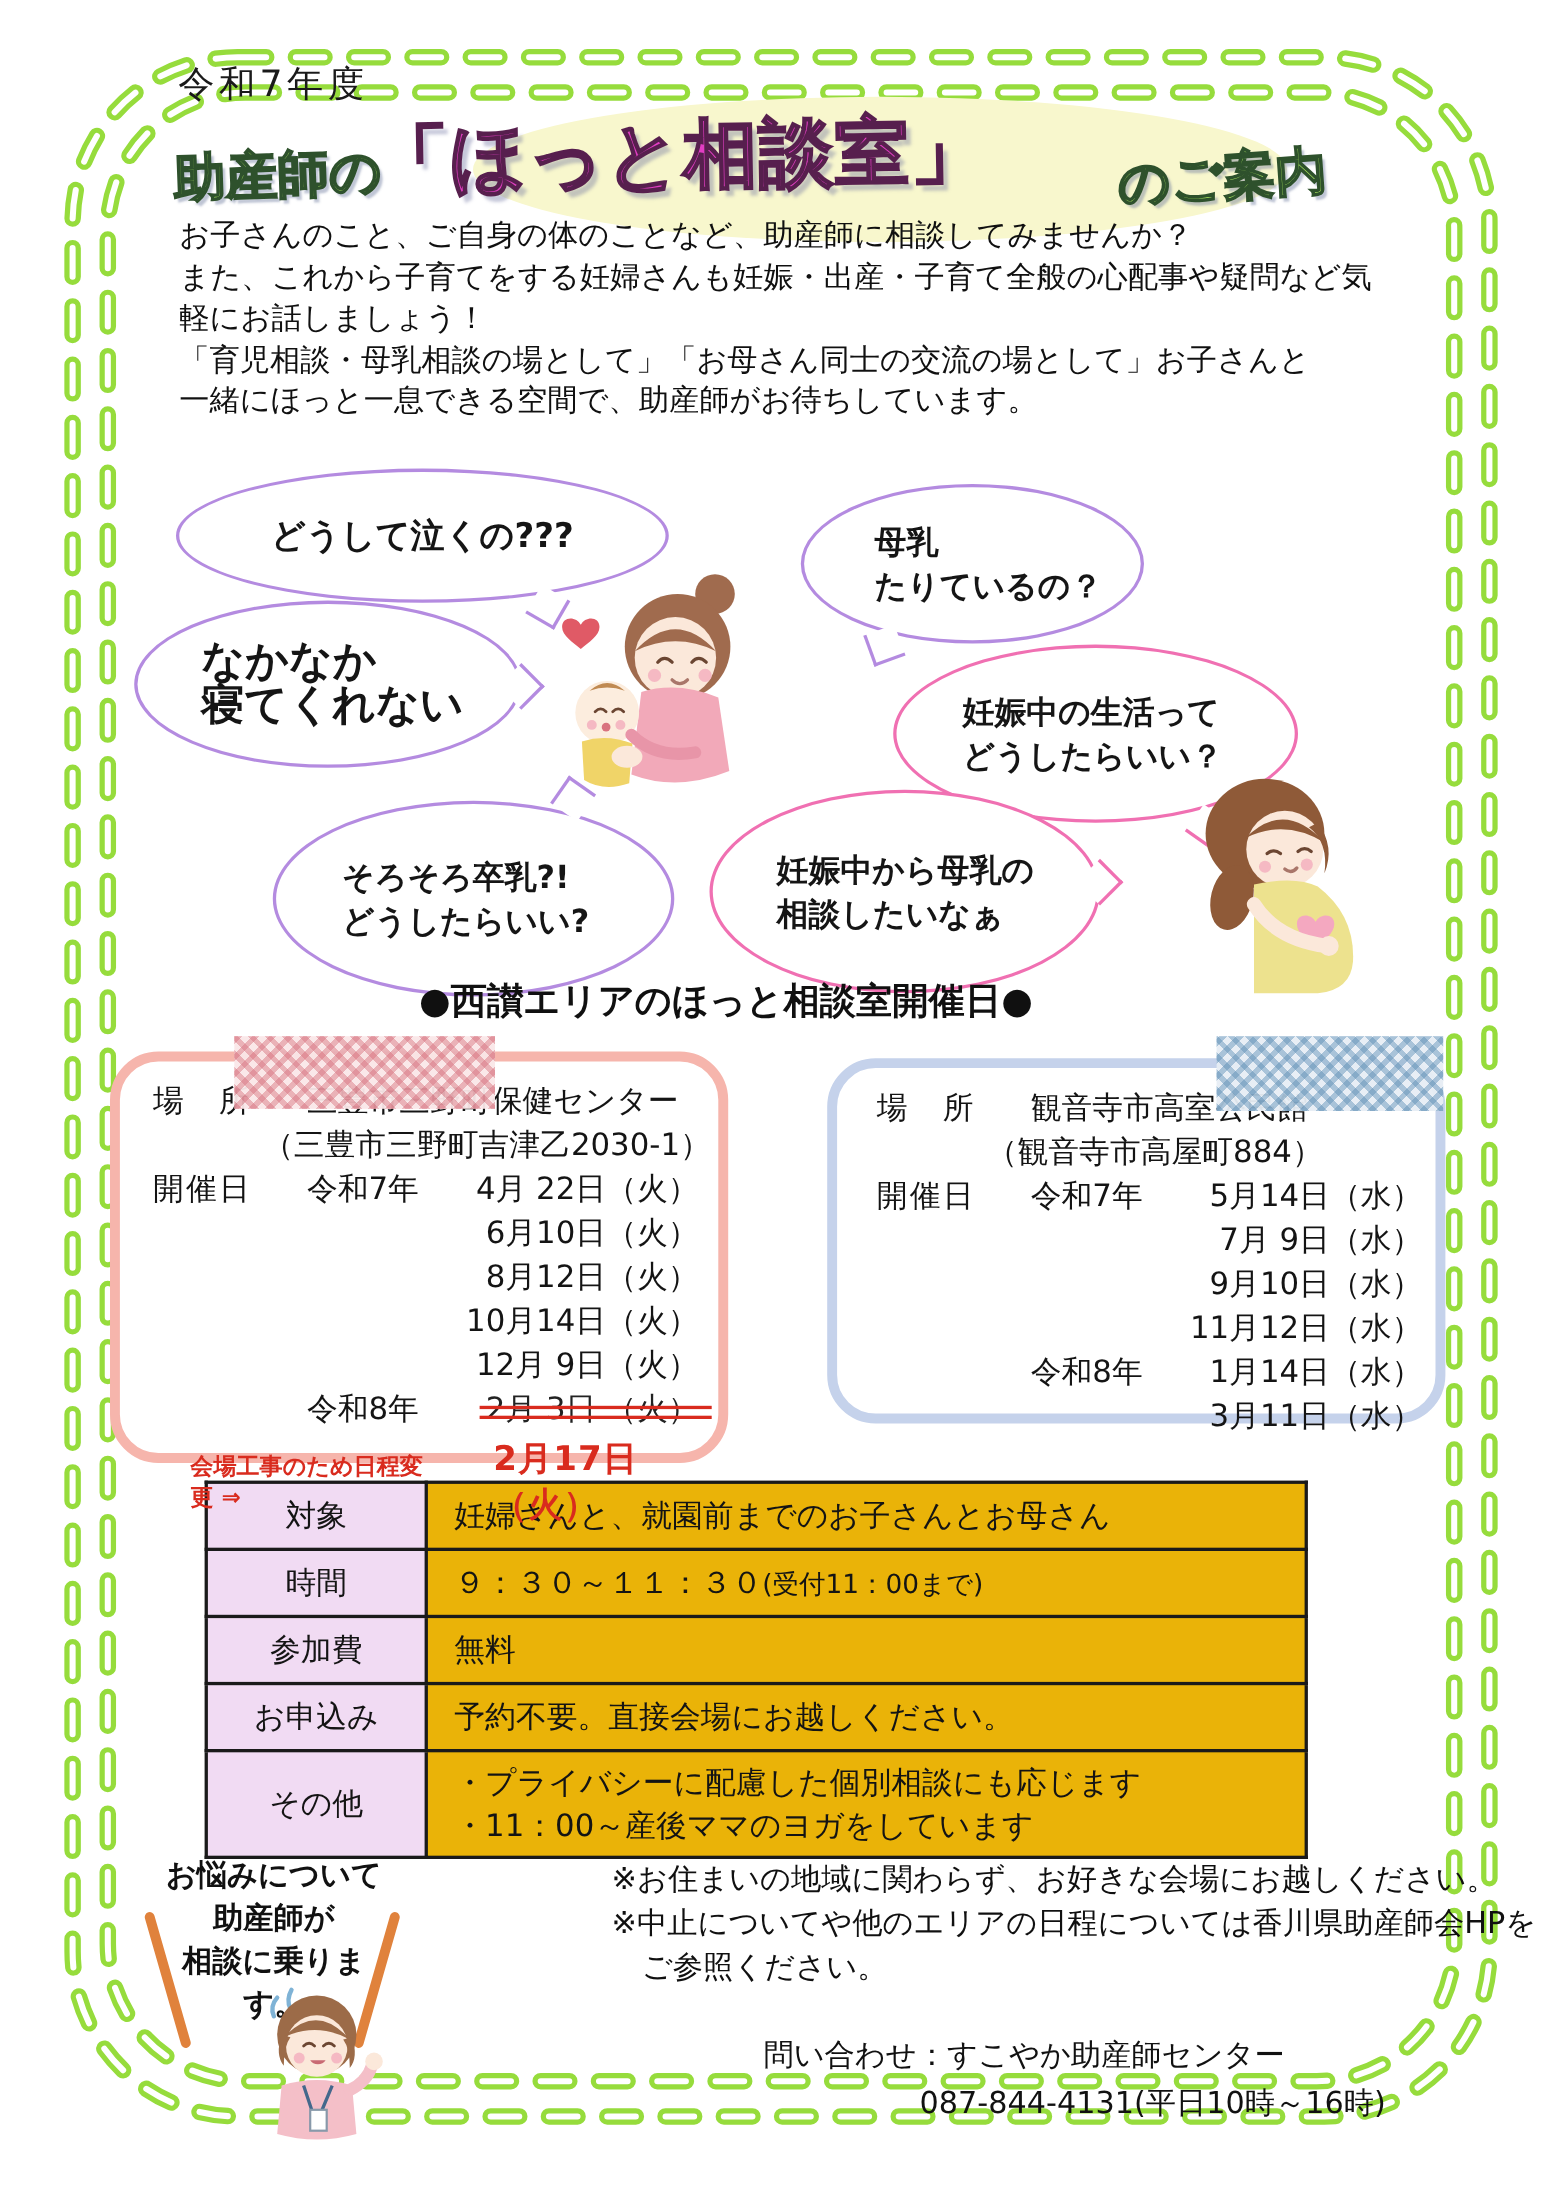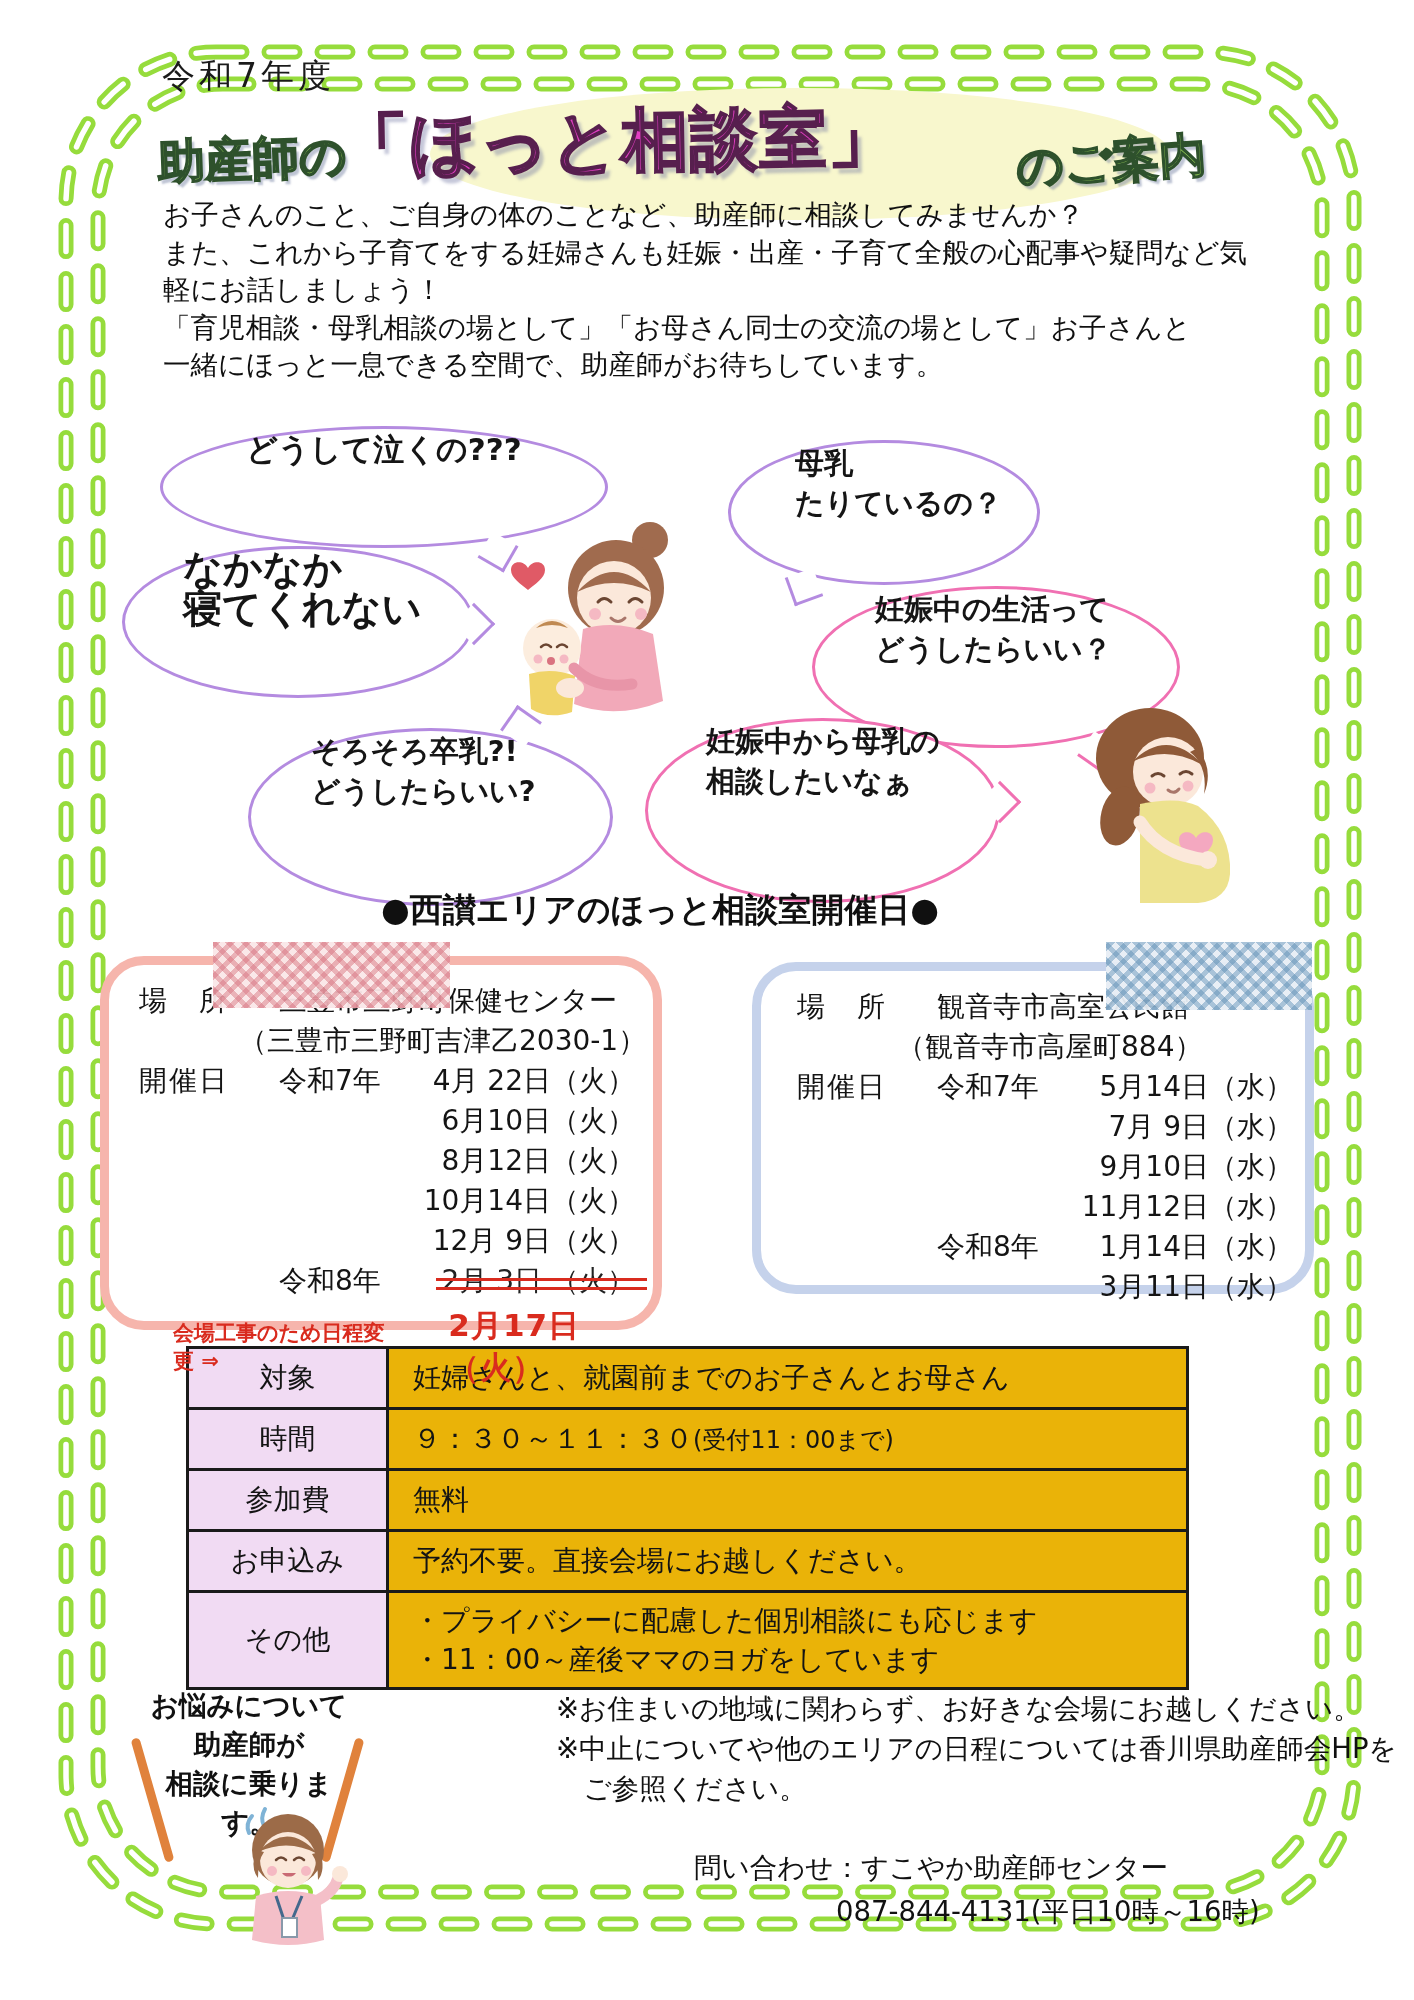--- a/index.html
+++ b/index.html
@@ -29,21 +29,21 @@
   .title-prefix { left:8px; top:32px; font-size:47px; transform:rotate(-2deg); }
   .title-main  { left:190px; top:0px;  font-size:68px; transform:rotate(-1deg); }
   .title-suffix{ left:866px; top:34px; font-size:47px; transform:rotate(-4deg); }
 
   .intro { left:163px; top:196px; width:1110px; font-size:27.5px; line-height:37.5px; color:#101010; }
 
   
   .bubble-zone { left:0; top:418px; width:1414px; height:500px; }
   .bubble {
     position:absolute; background:#fff; border-radius:50%;
-    display:flex; flex-direction:column; justify-content:flex-start;
+    display:flex; flex-direction:column; justify-content:center;
     font-weight:bold; color:#151515;
   }
   .bubble .tline { line-height:40px; }
   .purple { border:3.5px solid #B48BE0; }
   .pinkb  { border:3.5px solid #F070B2; }
   .tail {
     position:absolute; width:30px; height:30px; background:#fff;
     border-left:3.5px solid; border-bottom:3.5px solid; border-color:inherit;
   }
   .b1 { left:160px; top:8px;   width:448px; height:122px; font-size:31px; align-items:center; }

